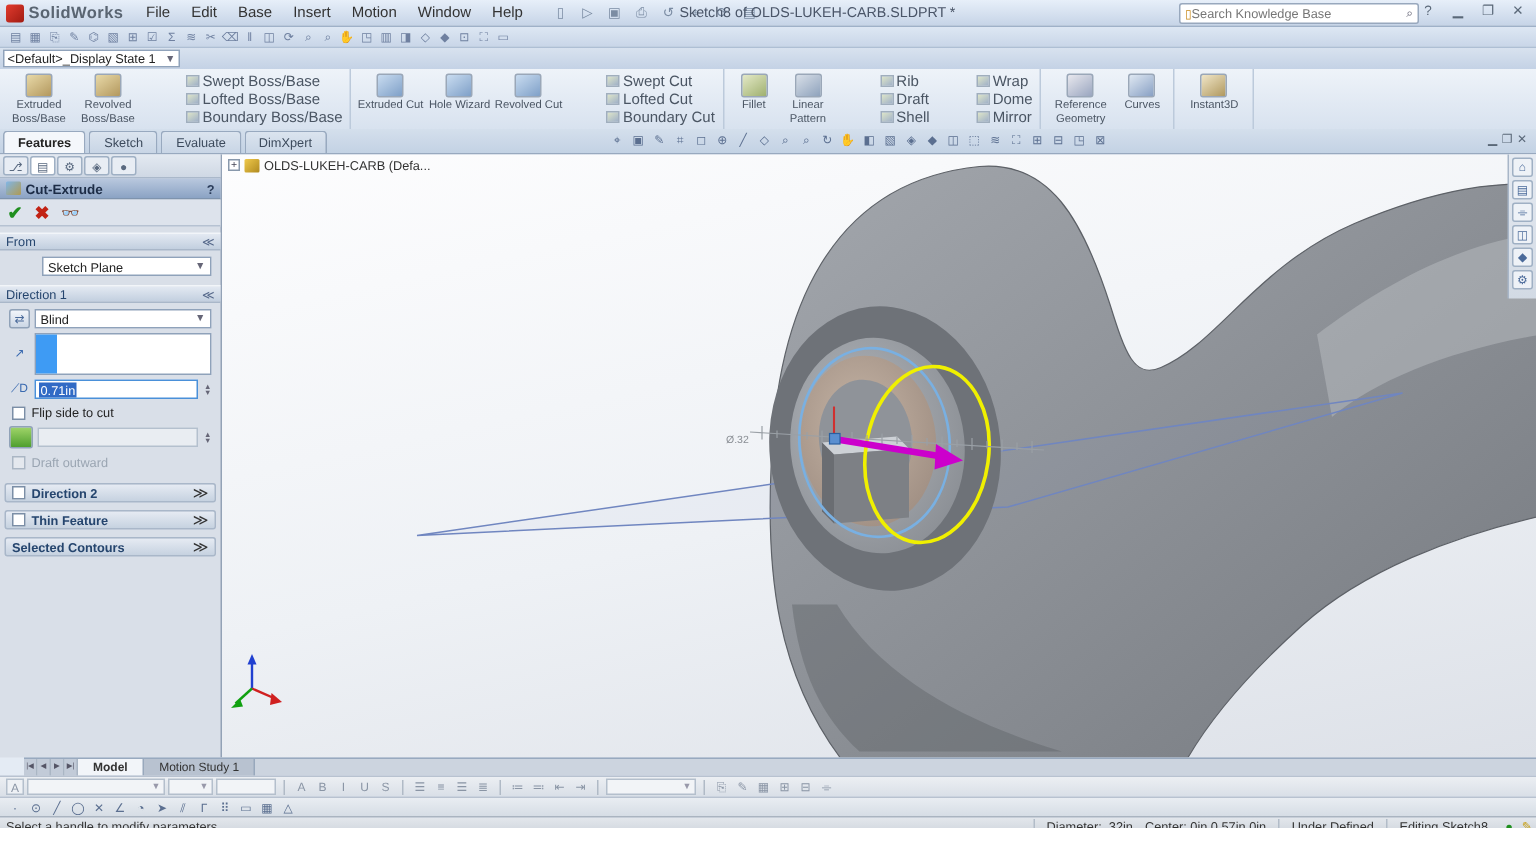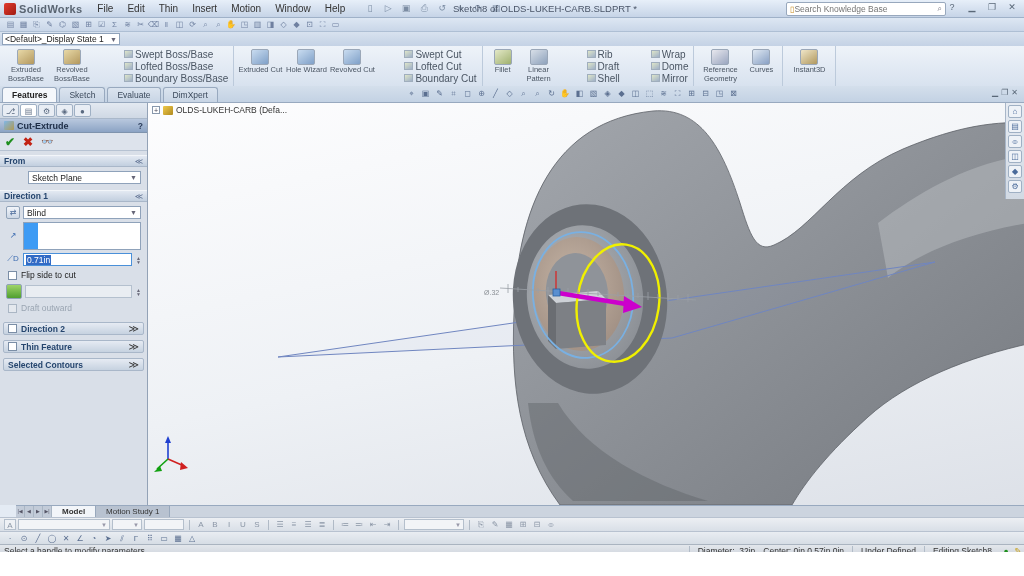--- a/index.html
+++ b/index.html
@@ -67,21 +67,21 @@
   .pm-title { height:14px; background:linear-gradient(#b9c8de,#8ba3c4); display:flex; align-items:center; padding:0 4px; border-bottom:1px solid #7e93ad; }
   .pm-title .ticon { width:10px; height:9px; background:linear-gradient(135deg,#7fb6e8,#b09a52); border-radius:1px; margin-right:3px; }
   .pm-title .ttext { font-weight:bold; font-size:9px; color:#1c2c46; flex:1; }
   .pm-title .thelp { color:#2a3c5a; font-size:8.5px; font-weight:bold; }
   .pm-accept { height:18px; display:flex; align-items:center; gap:8px; padding-left:5px; background:#dde3ec; border-bottom:1px solid #b6c2d2; }
   .ok-icon { color:#1f8f1f; font-size:12px; font-weight:bold; }
   .cancel-icon { color:#c22314; font-size:12px; font-weight:bold; }
   .preview-icon { color:#5a6a80; font-size:10px; }
   .pm-section-hd { height:12px; margin-top:4px; background:linear-gradient(#e3e9f2,#c2cfdf); border-top:1px solid #f2f5f9; border-bottom:1px solid #a9b7c9;
     display:flex; align-items:center; padding:0 4px; }
-  .pm-section-hd .hdtext { font-weight:bold; font-size:8.5px; color:#25456e; flex:1; }
+  .pm-section-hd .hdtext { font-weight:normal; font-size:8.5px; color:#25456e; flex:1; }
   .pm-section-hd .chev { color:#55688a; font-size:8px; }
   .pm-body { padding:4px 6px 2px 6px; }
   .pm-dd { height:13px; background:#fff; border:1px solid #8fa2ba; font-size:8.5px; display:flex; align-items:center; padding:0 3px; color:#222; }
   .pm-dd .arrow { margin-left:auto; color:#667; font-size:7px; }
   .dirrow { display:flex; gap:3px; align-items:center; margin-bottom:3px; }
   .sq-icon { width:14px; height:13px; border:1px solid #90a2b8; background:linear-gradient(#f2f5fa,#ccd7e5); font-size:8px; text-align:center; line-height:12px; color:#4a6a9a; border-radius:2px; }
   .sel-box { height:28px; background:#fff; border:1px solid #8fa2ba; position:relative; flex:1; }
   .sel-box .sel-strip { position:absolute; left:0; top:0; width:14px; height:100%; background:#3e9bf4; }
   .depth-field { flex:1; height:13px; background:#fff; border:1px solid #4a90d9; display:flex; align-items:center; padding:0 2px; }
   .depth-field .selval { background:#316ac5; color:#fff; font-size:8.5px; padding:0 1px; }
@@ -158,21 +158,21 @@
 
   <div class="titlebar">
     <div class="sw-logo">
       <div class="sw-cube"></div>
       <span class="sw-name">SolidWorks</span>
     </div>
     <div style="display:flex">
 
     <span class="menu-item">File</span>
         <span class="menu-item">Edit</span>
-        <span class="menu-item">Thin</span>
+        <span class="menu-item">Base</span>
         <span class="menu-item">Insert</span>
         <span class="menu-item">Motion</span>
         <span class="menu-item">Window</span>
         <span class="menu-item">Help</span>
       </div>
     <div class="qa-icons">
 
     <span class="qa-icon">▯</span>
         <span class="qa-icon">▷</span>
         <span class="qa-icon">▣</span>

